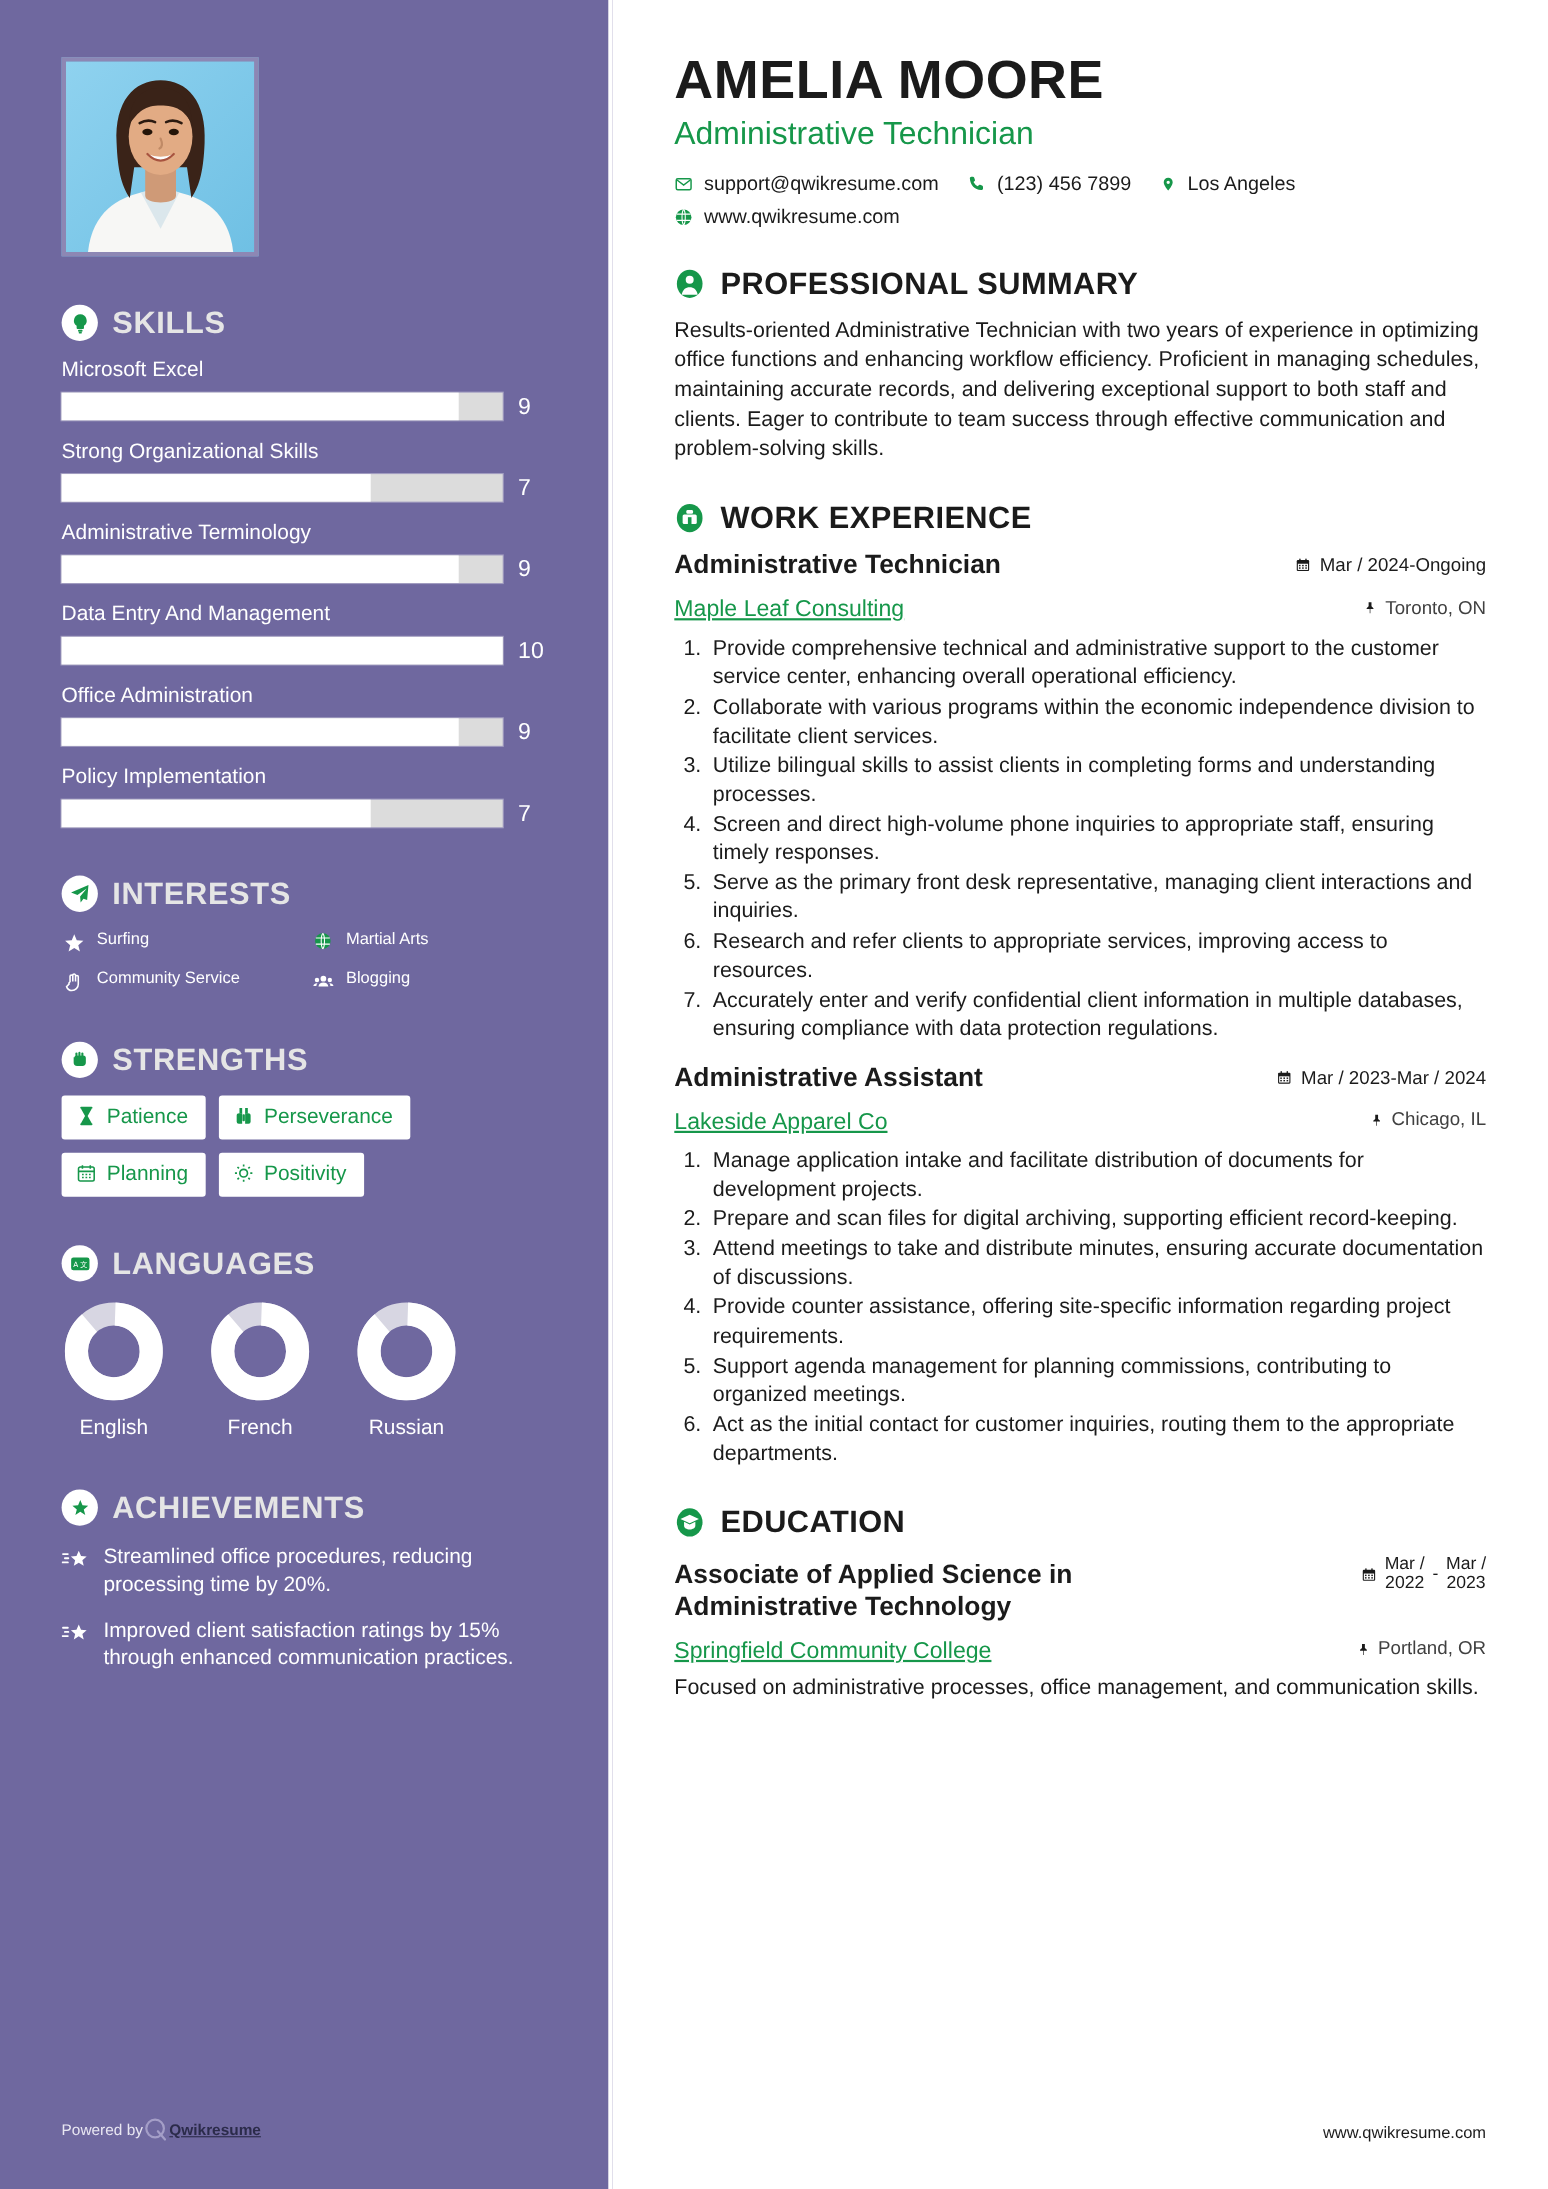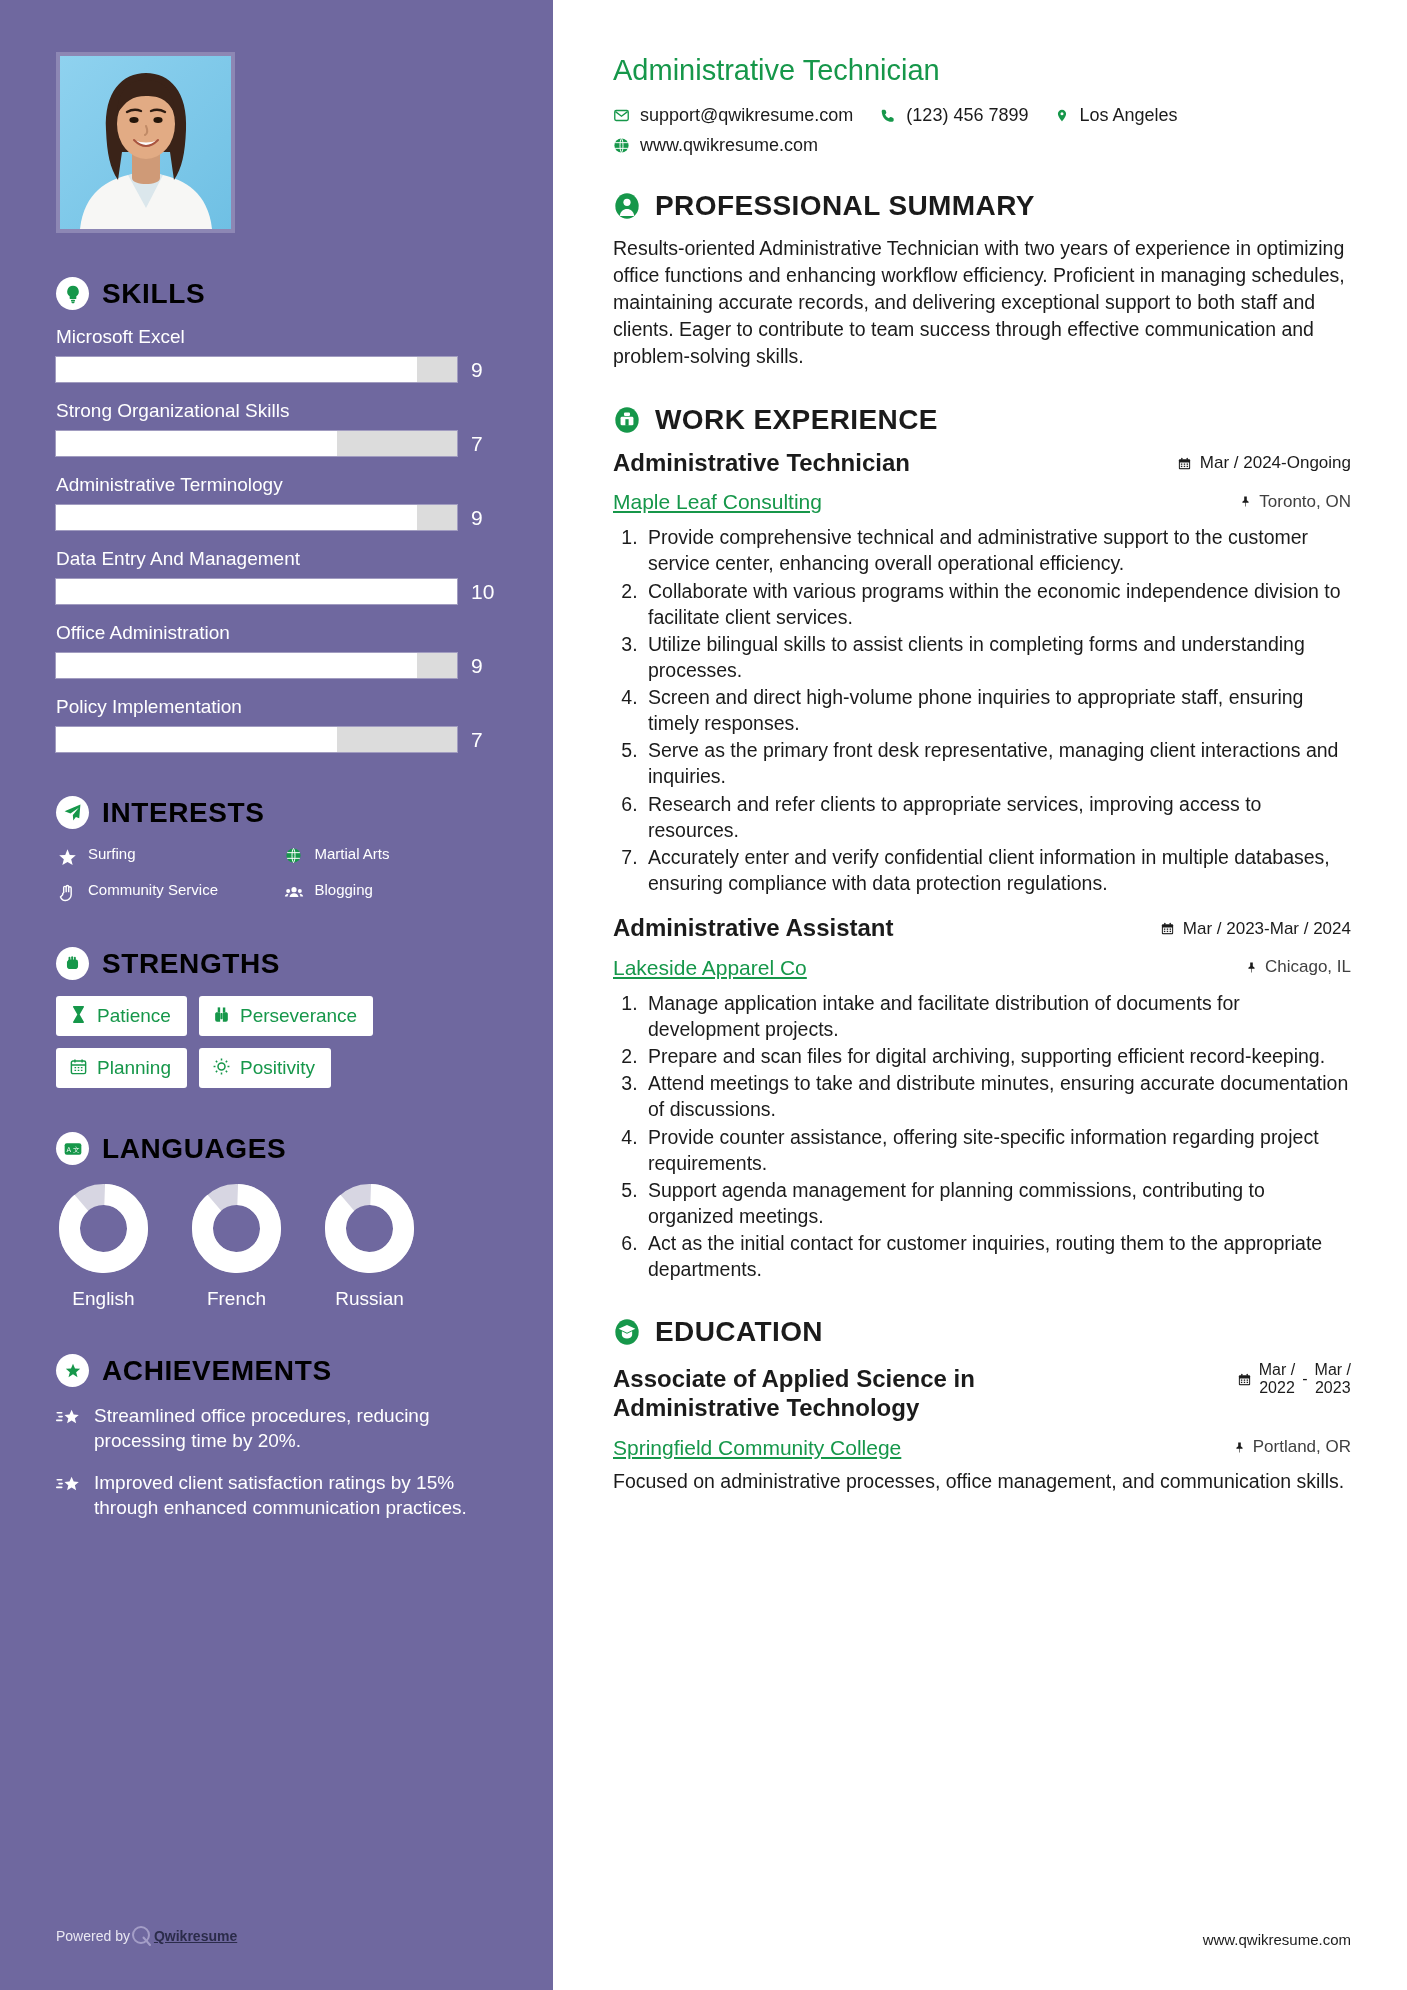--- a/index.html
+++ b/index.html
@@ -60,21 +60,21 @@
     border-radius: 50%;
     background: #ffffff;
     display: flex; align-items: center; justify-content: center;
     flex: 0 0 33px;
   }
   .sb-badge svg { display:block; }
   .sb-title {
     font-size: 28px;
     font-weight: 700;
     letter-spacing: 0.6px;
-    color: #000000;
+    color: #e5e5e5;
   }
 
   
   .skill { margin-bottom: 18px; }
   .skill-name {
     font-size: 19px;
     color: #ffffff;
     margin-bottom: 9px;
     font-weight: 400;
   }
@@ -589,20 +589,21 @@
         <svg width="24" height="24" viewBox="0 0 24 24" fill="none" stroke="#a49ec7" stroke-width="2">
             <circle cx="11" cy="11" r="8"></circle>
             <line x1="13.5" y1="13.5" x2="20" y2="21" stroke-linecap="round"></line>
           </svg>
       </span>
       <span class="pb-link">Qwikresume</span>
     </div>
   </aside>
 
   <main class="main">
+    <h1 class="name">AMELIA MOORE</h1>
     <div class="role">Administrative Technician</div>
 
     <div class="contact-rows">
       <div class="contact-row" id="contact-row-1">
           <div class="contact-item">
             <span class="gi">
               <svg width="17" height="17" viewBox="0 0 24 24" fill="none" stroke="#16974a" stroke-width="1.9">
                 <rect x="2.5" y="5" width="19" height="14" rx="2"></rect>
                 <path d="m3.5 6.5 8.5 6.5 8.5-6.5"></path>
               </svg>

